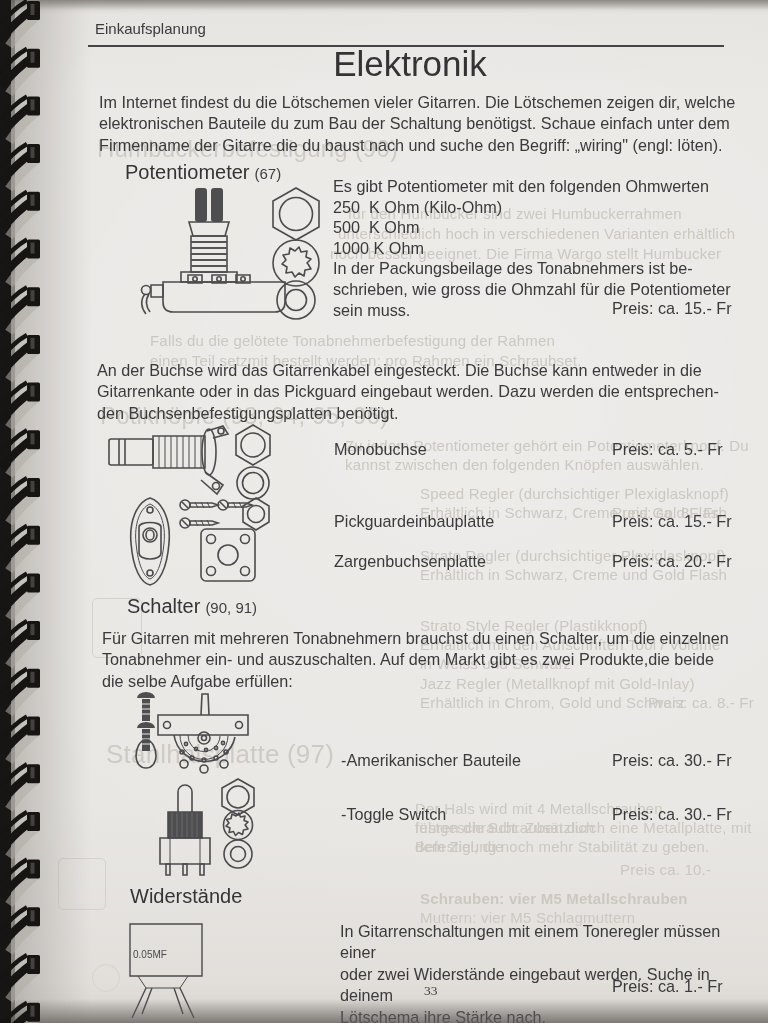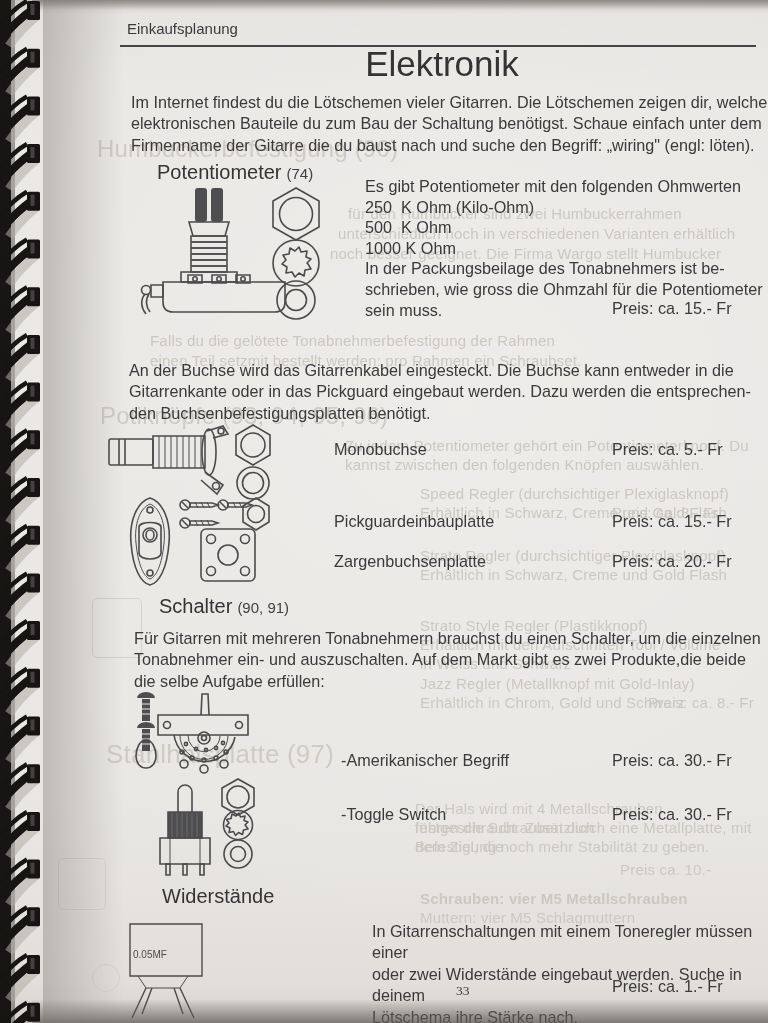--- a/index.html
+++ b/index.html
@@ -1,21 +1,21 @@
 <!DOCTYPE html>
 <html><head>
 <meta charset="utf-8">
 <style>
   html,body{margin:0;padding:0;background:#888;}
   #stage{position:relative;width:768px;height:1023px;overflow:hidden;
     background:
       radial-gradient(130% 90% at 60% 40%, rgba(255,255,255,.20), rgba(0,0,0,0) 60%),
       linear-gradient(180deg,#c9c6c2 0,#e6e4e1 14px,#eae8e5 90px,#e9e7e4 78%,#e2dfdb 96%,#d6d3cf 100%);
     font-family:"Liberation Sans",sans-serif;color:#3a3a3c;}
-  .abs{position:absolute;margin-left:32px;}
+  .abs{position:absolute;}
   .body-text{font-size:16.2px;line-height:21.4px;color:#3a3a3c;}
   .pre{white-space:pre;}
   .heading{font-size:20px;color:#343436;}
   .refs{font-size:15px;color:#3f3f41;padding-left:5px;}
   .price{position:absolute;left:612px;font-size:16.2px;color:#3a3a3c;}
   .label{position:absolute;font-size:16.2px;color:#3a3a3c;}
   .ghost{position:absolute;color:#ccc8c1;filter:blur(.35px);letter-spacing:.2px;line-height:19px;font-size:15px;}
   .ghost-h{font-size:24px;color:#cfcbc4;}
   .ghost-box{position:absolute;border:1.5px solid #d6d2cb;border-radius:5px;filter:blur(.4px);}
   svg{position:absolute;overflow:visible;}
@@ -65,21 +65,21 @@
 
   <div class="abs" style="left:90px;top:44px;width:640px;text-align:center;font-size:35px;color:#333335;">Elektronik</div>
 
   <div class="abs body-text" style="left:99px;top:92px;width:650px;">
     <div>Im Internet findest du die Lötschemen vieler Gitarren. Die Lötschemen zeigen dir, welche</div>
     <div>elektronischen Bauteile du zum Bau der Schaltung benötigst. Schaue einfach unter dem</div>
     <div>Firmenname der Gitarre die du baust nach und suche den Begriff: „wiring" (engl: löten).</div>
   </div>
 
   <div class="abs" style="left:125px;top:161px;">
-    <span class="heading">Potentiometer</span><span class="refs">(74)</span>
+    <span class="heading">Potentiometer</span><span class="refs">(67)</span>
   </div>
 
   <svg class="diagram" style="left:133px;top:186px;" width="205" height="134" viewBox="0 0 205 134" fill="none" stroke="#4b4b4d" stroke-width="1.6">
     <g>
       <rect x="62" y="2" width="12" height="34" rx="3" fill="#4e4e50" stroke="none"></rect>
       <rect x="78" y="2" width="12" height="34" rx="3" fill="#4e4e50" stroke="none"></rect>
       <path d="M56,36 L96,36 L92,50 L60,50 Z"></path>
       <rect x="58" y="50" width="36" height="36"></rect>
       <path d="M58,56 H94 M58,62 H94 M58,68 H94 M58,74 H94 M58,80 H94" stroke-width="2.2" stroke="#555557"></path>
       <rect x="48" y="86" width="56" height="10"></rect>
@@ -262,21 +262,21 @@
     <g>
       <circle cx="120" cy="137" r="14.5"></circle>
       <path d="M127,137 l3,-3 -4,-1.5 1,-4.5 -4.5,1 -1.5,-4 -3,3 -4,-2 -1,4.5 -4.5,1 2.5,3.5 -3,3 4,2 -1,4.5 4.5,-1 2,4 3,-3 4,2 1,-4.5 4.5,-1 -2.5,-3.5 Z" stroke-linejoin="round"></path>
     </g>
     <g>
       <circle cx="120" cy="166" r="14"></circle>
         <circle cx="120" cy="166" r="7.5"></circle>
     </g>
   </svg>
 
-  <div class="label" style="left:341px;top:751px;">-Amerikanischer Begriff</div>
+  <div class="label" style="left:341px;top:751px;">-Amerikanischer Bauteile</div>
   <div class="price" style="top:751px;">Preis: ca. 30.- Fr</div>
   <div class="label" style="left:341px;top:805px;">-Toggle Switch</div>
   <div class="price" style="top:805px;">Preis: ca. 30.- Fr</div>
 
   <div class="abs heading" style="left:130px;top:885px;">Widerstände</div>
 
   <svg class="diagram" style="left:122px;top:920px;" width="100" height="100" viewBox="0 0 100 100" fill="none" stroke="#4b4b4d" stroke-width="1.4">
     <rect x="8" y="4" width="72" height="52"></rect>
     <text x="11" y="38" font-size="10" fill="#4b4b4d" stroke="none" font-family="Liberation Sans, sans-serif">0.05MF</text>
     <path d="M16,56 L24,68 M66,56 L58,68 M24,68 H58" stroke-width="1"></path>

